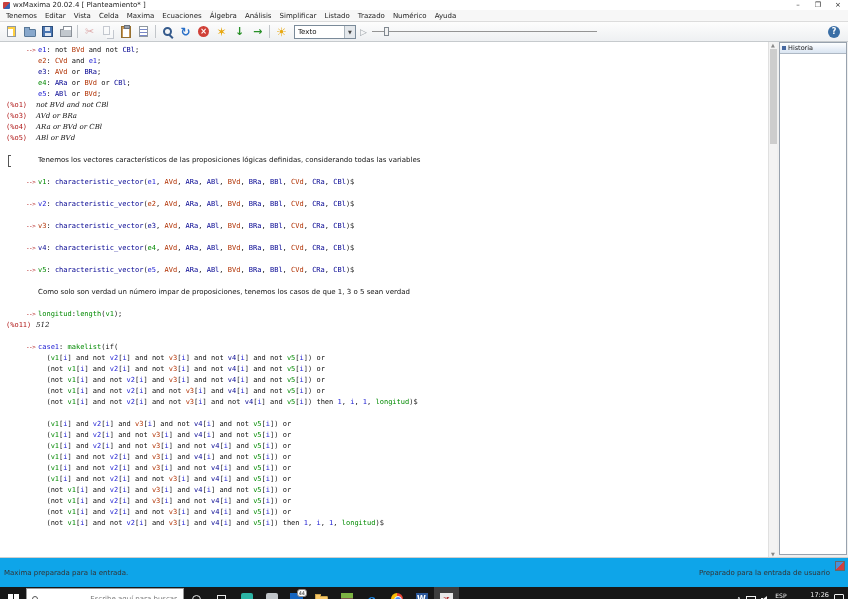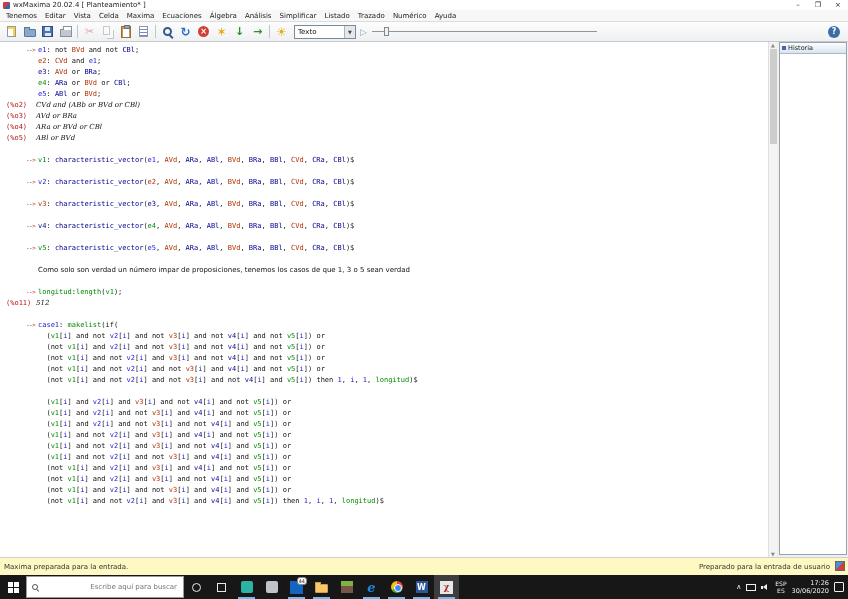--- a/index.html
+++ b/index.html
@@ -76,21 +76,21 @@
   .vsb .thumb{width:7px;height:95px;background:#cdcdcd;margin-top:1px;}
   .vsb .sp{flex:1;}
   .pane{width:68px;margin-left:2px;height:513px;display:flex;flex-direction:column;
         border:1px solid #98a2ae;background:#fff;}
   .pane-hdr{height:11px;background:linear-gradient(#fdfeff,#d9e4f1);border-bottom:1px solid #aeb8c4;
             display:flex;align-items:center;gap:2px;padding-left:2px;font:6.5px "DejaVu Sans",sans-serif;color:#222;}
   .pane-dot{width:4px;height:4px;background:#4668a0;}
   .pane-body{flex:1;background:#fff;}
 
   
-  .statusbar{height:18px;background:#fef9c3;border-top:1px solid #cfcfcf;position:relative;
+  .statusbar{height:30px;background:#0ea5e9;border-top:1px solid #cfcfcf;position:relative;
              display:flex;align-items:center;font:7px "DejaVu Sans",sans-serif;color:#333;}
   .status-left{padding-left:4px;}
   .status-right{position:absolute;right:18px;}
   .status-ico{position:absolute;right:3px;top:3px;width:10px;height:10px;border:1px solid #666;
               background:linear-gradient(135deg,#4a90d9 0 50%,#d04040 50% 100%);}
 
   
   .taskbar{height:24px;background:#171717;display:flex;align-items:stretch;}
   .start{width:26px;display:flex;align-items:center;justify-content:center;}
   .win-logo{display:grid;grid-template-columns:5px 5px;grid-template-rows:5px 5px;gap:1px;}
@@ -227,24 +227,27 @@
   </div>
 
   <div class="workspace">
     <div class="doc">
         <div class="cell">
           <div class="crow"><span class="cprompt">--&gt;</span><span><span style="color: rgb(26, 26, 210);">e1</span><span style="color: rgb(32, 32, 32);">:</span><span> </span><span style="color: rgb(16, 16, 16);">not</span><span> </span><span style="color: rgb(176, 48, 0);">BVd</span><span> </span><span style="color: rgb(16, 16, 16);">and</span><span> </span><span style="color: rgb(16, 16, 16);">not</span><span> </span><span style="color: rgb(0, 0, 144);">CBl</span><span style="color: rgb(32, 32, 32);">;</span></span></div>
           <div class="crow"><span class="cspace"></span><span><span style="color: rgb(176, 48, 0);">e2</span><span style="color: rgb(32, 32, 32);">:</span><span> </span><span style="color: rgb(176, 48, 0);">CVd</span><span> </span><span style="color: rgb(16, 16, 16);">and</span><span> </span><span style="color: rgb(26, 26, 210);">e1</span><span style="color: rgb(32, 32, 32);">;</span></span></div>
           <div class="crow"><span class="cspace"></span><span><span style="color: rgb(0, 0, 144);">e3</span><span style="color: rgb(32, 32, 32);">:</span><span> </span><span style="color: rgb(176, 48, 0);">AVd</span><span> </span><span style="color: rgb(16, 16, 16);">or</span><span> </span><span style="color: rgb(0, 0, 144);">BRa</span><span style="color: rgb(32, 32, 32);">;</span></span></div>
           <div class="crow"><span class="cspace"></span><span><span style="color: rgb(0, 138, 0);">e4</span><span style="color: rgb(32, 32, 32);">:</span><span> </span><span style="color: rgb(0, 0, 144);">ARa</span><span> </span><span style="color: rgb(16, 16, 16);">or</span><span> </span><span style="color: rgb(176, 48, 0);">BVd</span><span> </span><span style="color: rgb(16, 16, 16);">or</span><span> </span><span style="color: rgb(0, 0, 144);">CBl</span><span style="color: rgb(32, 32, 32);">;</span></span></div>
           <div class="crow"><span class="cspace"></span><span><span style="color: rgb(26, 26, 210);">e5</span><span style="color: rgb(32, 32, 32);">:</span><span> </span><span style="color: rgb(0, 0, 144);">ABl</span><span> </span><span style="color: rgb(16, 16, 16);">or</span><span> </span><span style="color: rgb(176, 48, 0);">BVd</span><span style="color: rgb(32, 32, 32);">;</span></span></div>
-          <div class="crow"><span class="olabel">(%o2)</span><span class="otext">CVd and (ABb or BVd or CBl)</span></div>
+          <div class="crow"><span class="olabel">(%o1)</span><span class="otext">not BVd and not CBl</span></div>
           <div class="crow"><span class="olabel">(%o3)</span><span class="otext">AVd or BRa</span></div>
           <div class="crow"><span class="olabel">(%o4)</span><span class="otext">ARa or BVd or CBl</span></div>
           <div class="crow"><span class="olabel">(%o5)</span><span class="otext">ABl or BVd</span></div>
+        </div>
+        <div class="cell">
+          <div class="trow"><span class="bracket"></span>Tenemos los vectores característicos de las proposiciones lógicas definidas, considerando todas las variables</div>
         </div>
         <div class="cell">
           <div class="crow"><span class="cprompt">--&gt;</span><span><span style="color: rgb(0, 138, 0);">v1</span><span style="color: rgb(32, 32, 32);">:</span><span> </span><span style="color: rgb(0, 0, 144);">characteristic_vector</span><span style="color: rgb(32, 32, 32);">(</span><span style="color: rgb(26, 26, 210);">e1</span><span style="color: rgb(32, 32, 32);">,</span><span> </span><span style="color: rgb(176, 48, 0);">AVd</span><span style="color: rgb(32, 32, 32);">,</span><span> </span><span style="color: rgb(0, 0, 144);">ARa</span><span style="color: rgb(32, 32, 32);">,</span><span> </span><span style="color: rgb(0, 0, 144);">ABl</span><span style="color: rgb(32, 32, 32);">,</span><span> </span><span style="color: rgb(176, 48, 0);">BVd</span><span style="color: rgb(32, 32, 32);">,</span><span> </span><span style="color: rgb(0, 0, 144);">BRa</span><span style="color: rgb(32, 32, 32);">,</span><span> </span><span style="color: rgb(0, 0, 144);">BBl</span><span style="color: rgb(32, 32, 32);">,</span><span> </span><span style="color: rgb(176, 48, 0);">CVd</span><span style="color: rgb(32, 32, 32);">,</span><span> </span><span style="color: rgb(0, 0, 144);">CRa</span><span style="color: rgb(32, 32, 32);">,</span><span> </span><span style="color: rgb(0, 0, 144);">CBl</span><span style="color: rgb(32, 32, 32);">)</span><span style="color: rgb(32, 32, 32);">$</span></span></div>
         </div>
         <div class="cell">
           <div class="crow"><span class="cprompt">--&gt;</span><span><span style="color: rgb(26, 26, 210);">v2</span><span style="color: rgb(32, 32, 32);">:</span><span> </span><span style="color: rgb(0, 0, 144);">characteristic_vector</span><span style="color: rgb(32, 32, 32);">(</span><span style="color: rgb(176, 48, 0);">e2</span><span style="color: rgb(32, 32, 32);">,</span><span> </span><span style="color: rgb(176, 48, 0);">AVd</span><span style="color: rgb(32, 32, 32);">,</span><span> </span><span style="color: rgb(0, 0, 144);">ARa</span><span style="color: rgb(32, 32, 32);">,</span><span> </span><span style="color: rgb(0, 0, 144);">ABl</span><span style="color: rgb(32, 32, 32);">,</span><span> </span><span style="color: rgb(176, 48, 0);">BVd</span><span style="color: rgb(32, 32, 32);">,</span><span> </span><span style="color: rgb(0, 0, 144);">BRa</span><span style="color: rgb(32, 32, 32);">,</span><span> </span><span style="color: rgb(0, 0, 144);">BBl</span><span style="color: rgb(32, 32, 32);">,</span><span> </span><span style="color: rgb(176, 48, 0);">CVd</span><span style="color: rgb(32, 32, 32);">,</span><span> </span><span style="color: rgb(0, 0, 144);">CRa</span><span style="color: rgb(32, 32, 32);">,</span><span> </span><span style="color: rgb(0, 0, 144);">CBl</span><span style="color: rgb(32, 32, 32);">)</span><span style="color: rgb(32, 32, 32);">$</span></span></div>
         </div>
         <div class="cell">
           <div class="crow"><span class="cprompt">--&gt;</span><span><span style="color: rgb(176, 48, 0);">v3</span><span style="color: rgb(32, 32, 32);">:</span><span> </span><span style="color: rgb(0, 0, 144);">characteristic_vector</span><span style="color: rgb(32, 32, 32);">(</span><span style="color: rgb(0, 0, 144);">e3</span><span style="color: rgb(32, 32, 32);">,</span><span> </span><span style="color: rgb(176, 48, 0);">AVd</span><span style="color: rgb(32, 32, 32);">,</span><span> </span><span style="color: rgb(0, 0, 144);">ARa</span><span style="color: rgb(32, 32, 32);">,</span><span> </span><span style="color: rgb(0, 0, 144);">ABl</span><span style="color: rgb(32, 32, 32);">,</span><span> </span><span style="color: rgb(176, 48, 0);">BVd</span><span style="color: rgb(32, 32, 32);">,</span><span> </span><span style="color: rgb(0, 0, 144);">BRa</span><span style="color: rgb(32, 32, 32);">,</span><span> </span><span style="color: rgb(0, 0, 144);">BBl</span><span style="color: rgb(32, 32, 32);">,</span><span> </span><span style="color: rgb(176, 48, 0);">CVd</span><span style="color: rgb(32, 32, 32);">,</span><span> </span><span style="color: rgb(0, 0, 144);">CRa</span><span style="color: rgb(32, 32, 32);">,</span><span> </span><span style="color: rgb(0, 0, 144);">CBl</span><span style="color: rgb(32, 32, 32);">)</span><span style="color: rgb(32, 32, 32);">$</span></span></div>
         </div>

